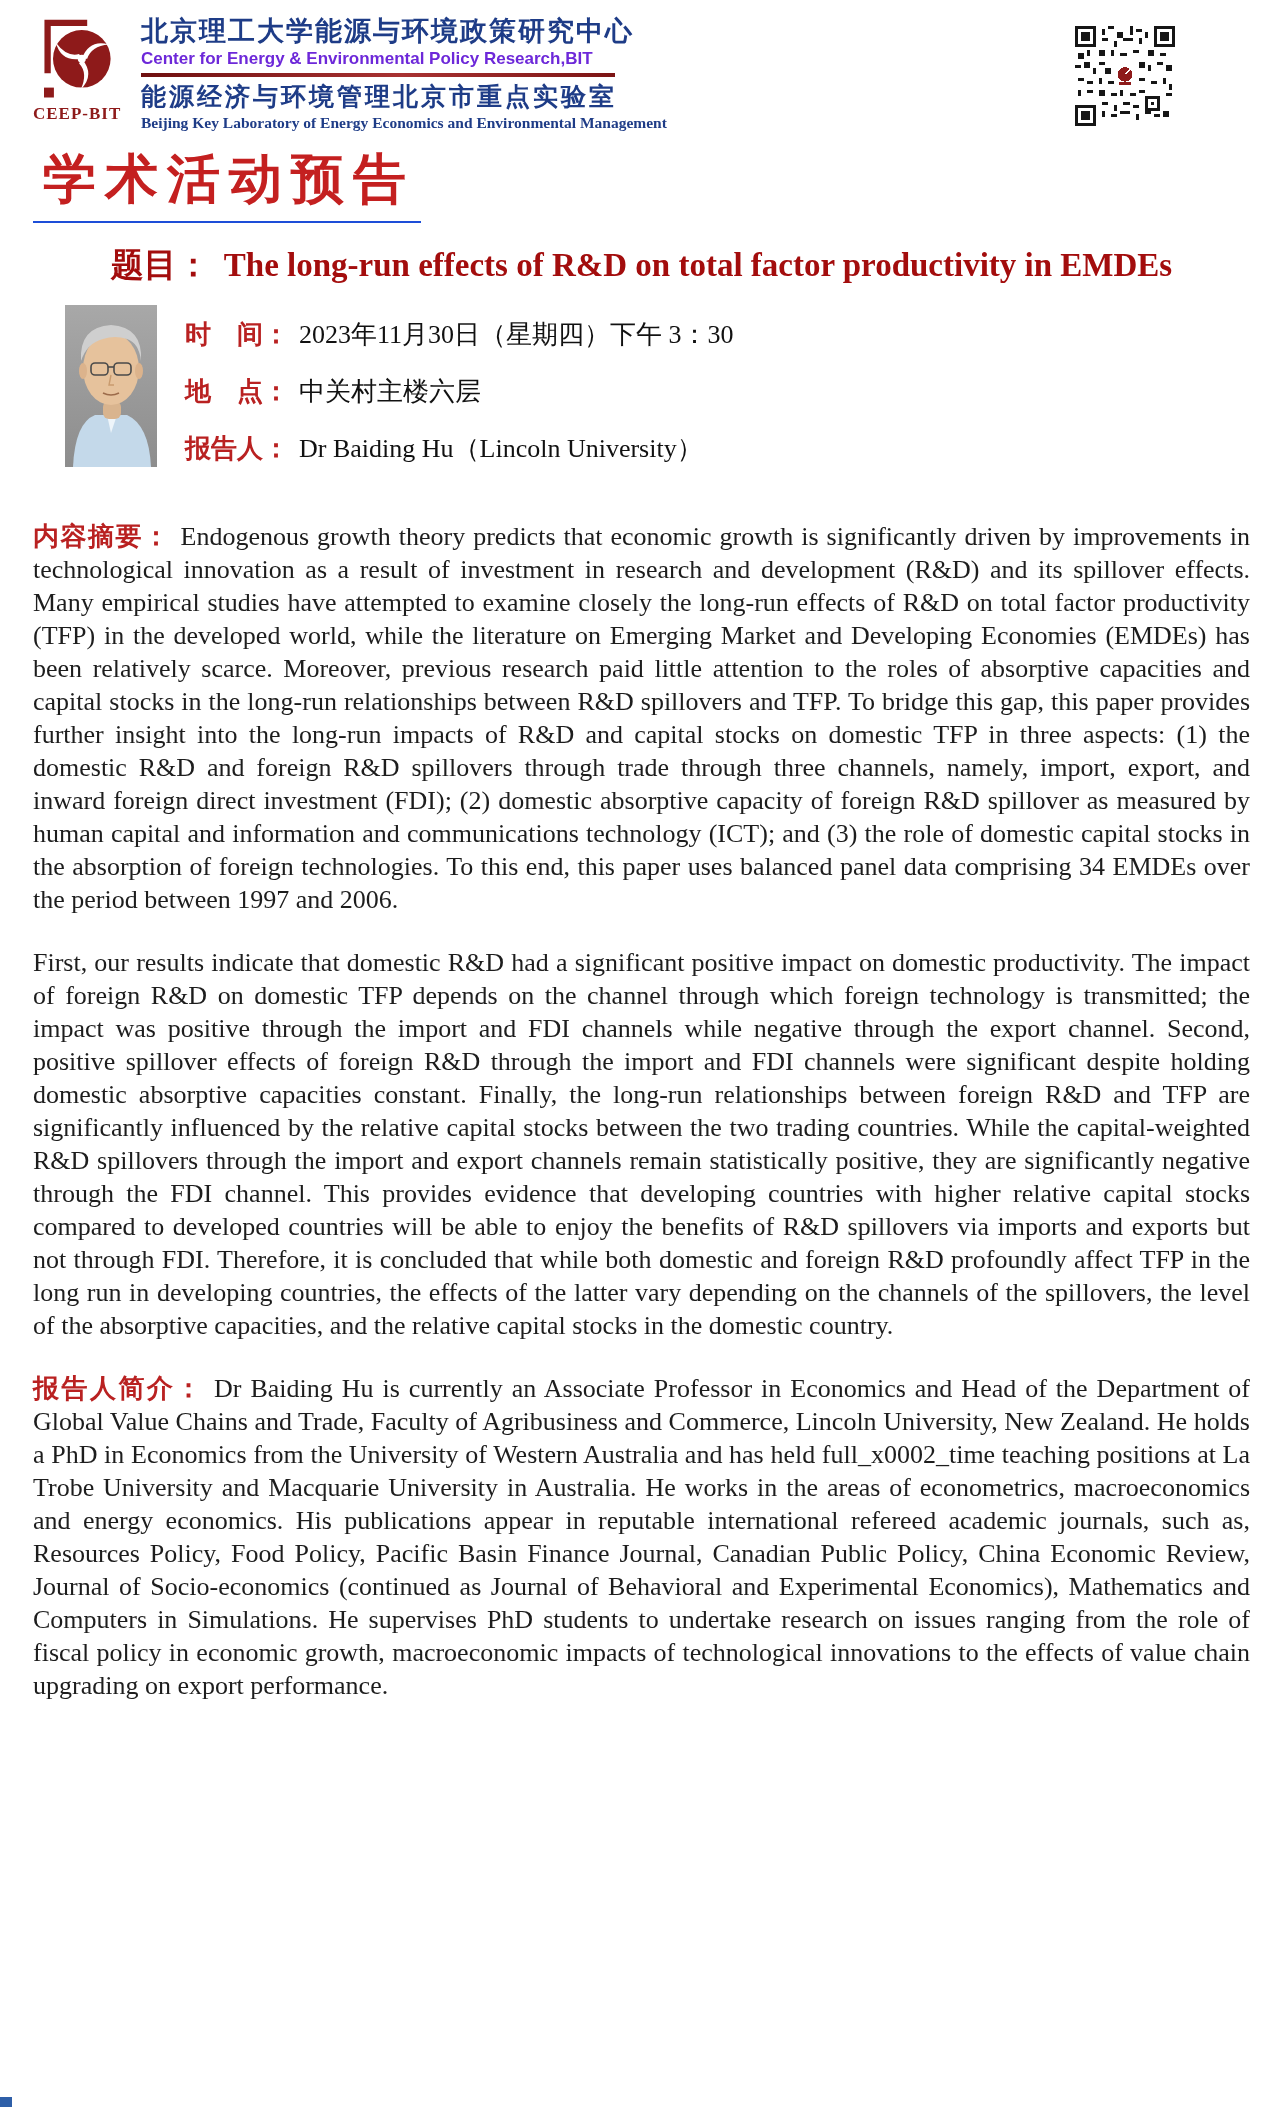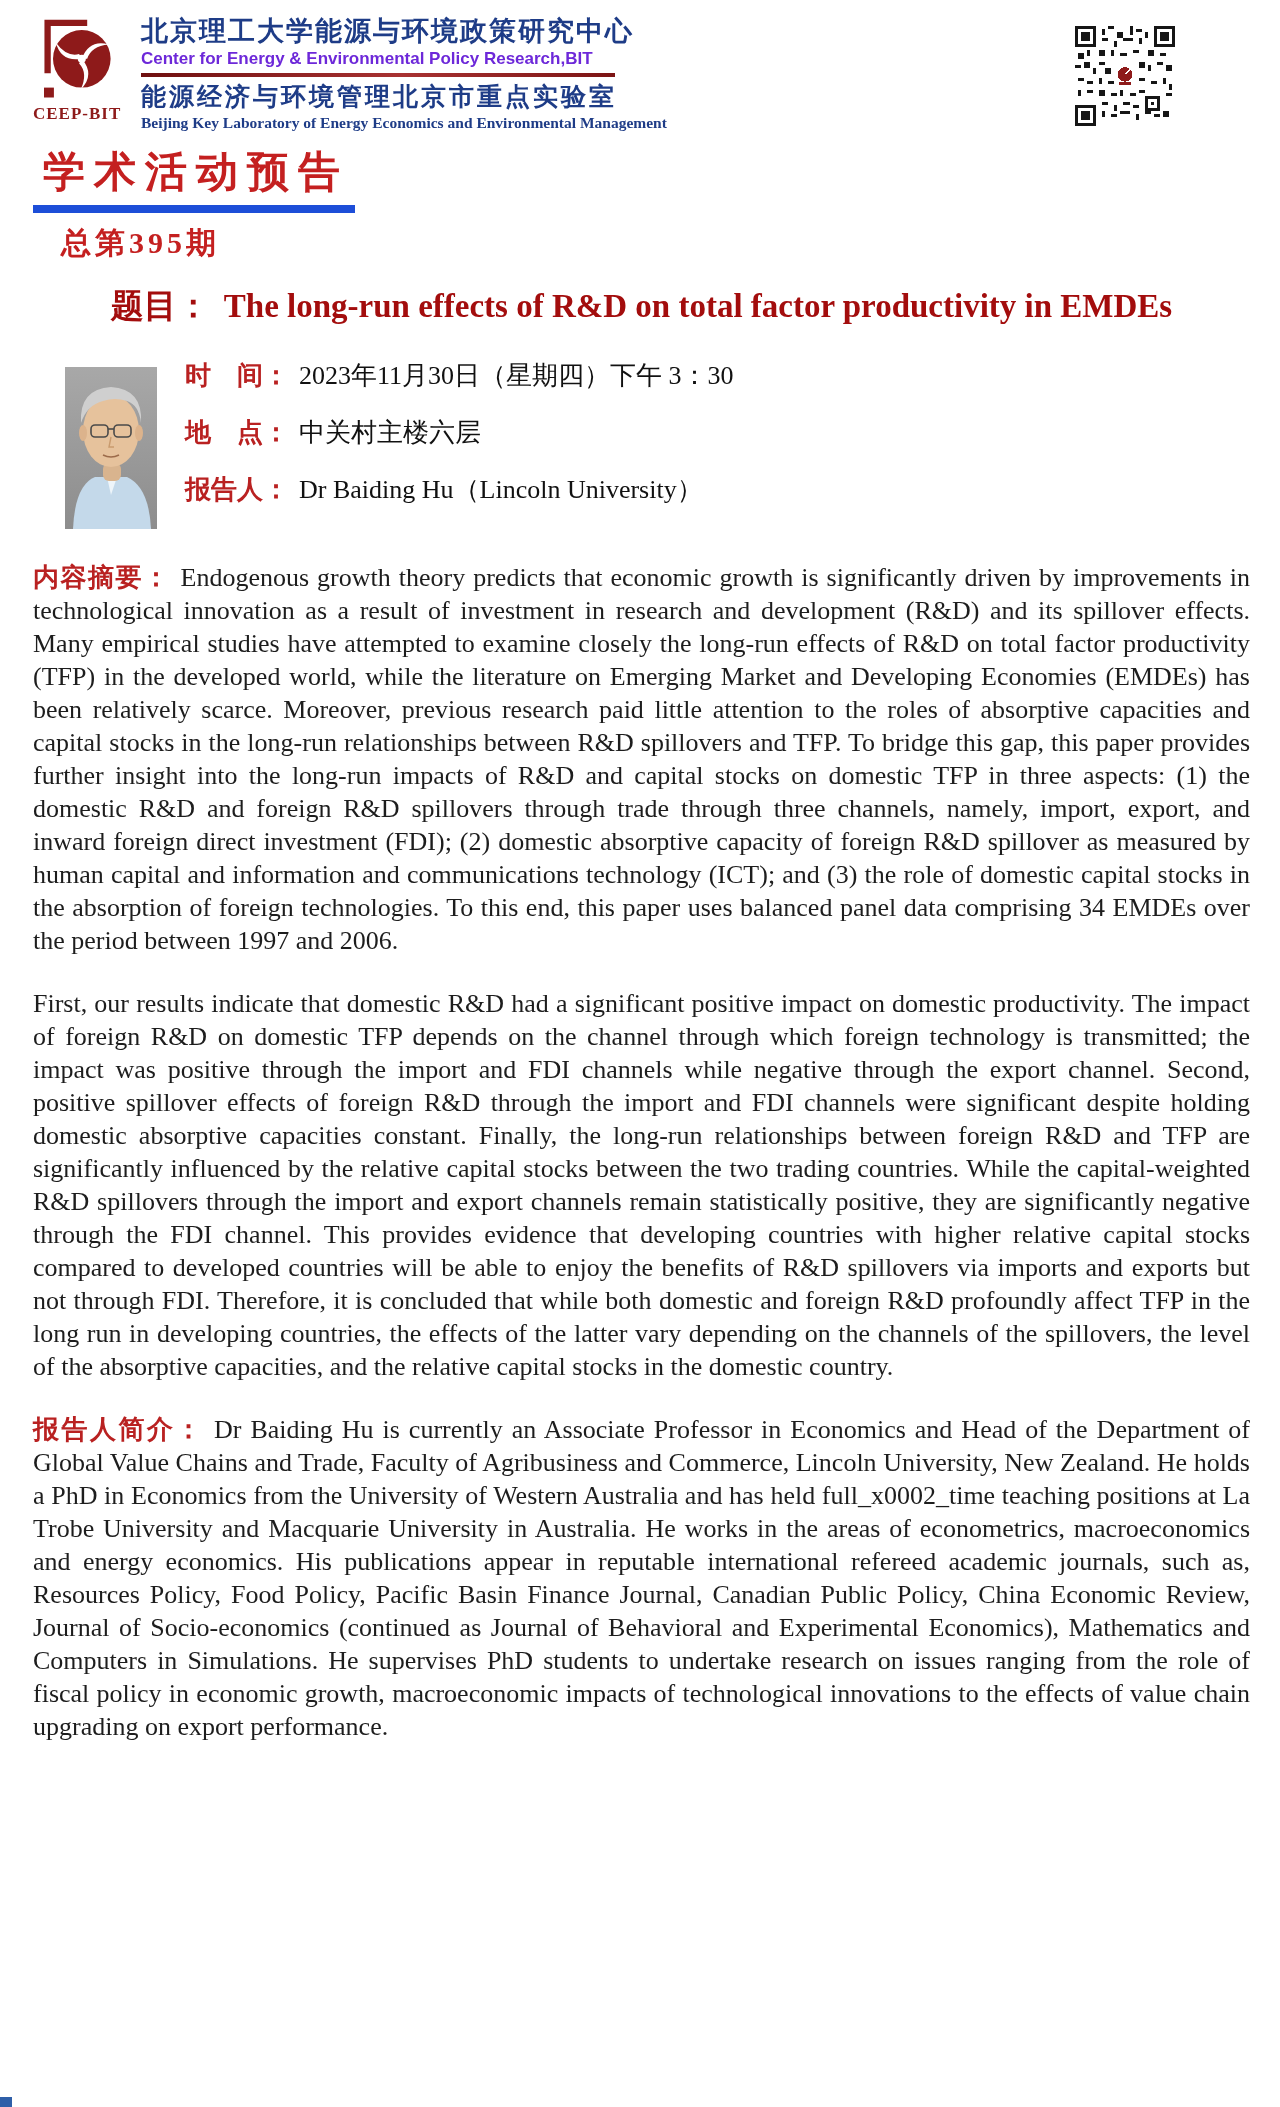--- a/index.html
+++ b/index.html
@@ -41,40 +41,40 @@
   }
   .lab-en{
     font-family:Liberation Serif, serif;
     color:#1e3c87;font-weight:bold;font-size:15.5px;line-height:19px;margin-top:2px;
   }
   .qr{position:absolute;top:26px;right:105px;width:100px;height:100px;}
   
   .banner{margin-top:12px;}
   .banner-title{
     display:inline-block;
-    color:#c42020;font-weight:bold;font-size:42px;letter-spacing:9px;
+    color:#c42020;font-weight:bold;font-size:53px;letter-spacing:9px;
     padding:0 6px 5px 10px;
-    border-bottom:8px solid #1d4ed8;
+    border-bottom:2px solid #1d4ed8;
     font-family:"Liberation Serif",serif;
   }
   .banner-issue{
     color:#c42020;font-weight:bold;font-size:30px;letter-spacing:4px;
     margin:10px 0 0 28px;
     font-family:"Liberation Serif",serif;
   }
   
   .sem-title{
     margin-top:18px;
     color:#a30d0d;font-weight:bold;font-size:33px;line-height:48px;
     max-width:1222px;
     text-align:center;
   }
   .sem-title .t-label{margin-right:14px;}
   
-  .speaker-row{display:flex;margin:16px 0 0 32px;align-items:flex-end;}
+  .speaker-row{display:flex;margin:16px 0 0 32px;}
   .photo{flex:0 0 92px;width:92px;height:162px;}
   .info{margin-left:28px;padding-top:12px;font-size:26px;}
   .info-line{margin-bottom:22px;white-space:nowrap;}
   .info-label{color:#b92121;font-weight:bold;}
   .info-value{color:#111;margin-left:10px;}
   
   .body-par{
     margin:30px 0 0 0;
     font-size:26px;line-height:33px;
     text-align:justify;color:#1d1d1d;
@@ -128,21 +128,20 @@
       <path d="M23,23h5v1h-5z M23,24h1v4h-1z M27,24h1v4h-1z M24,27h3v1h-3z M25,25h1v1h-1z"></path>
     </g>
     <rect x="13" y="13" width="7" height="7" fill="#ffffff"></rect>
     <circle cx="16.5" cy="16" r="2.4" fill="#8e1a1a"></circle>
     <path d="M16.5,16 q1,-2.4 3,-1.8 q-2,0.3 -2.4,1.8 z" fill="#ffffff"></path>
     <rect x="14.6" y="18.6" width="3.8" height="0.8" fill="#8e1a1a"></rect>
   </svg>
 
   <div class="banner">
     <div class="banner-title">学术活动预告</div>
-    <div class="banner-issue">总第395期</div>
   </div>
 
   <div class="sem-title">
     <span class="t-label">题目：</span><span>The long-run effects of R&amp;D on total factor productivity in EMDEs</span>
   </div>
 
   <div class="speaker-row">
     <svg class="photo" viewBox="0 0 92 162">
       <defs>
         <linearGradient id="bgGrad" x1="0" y1="0" x2="0" y2="1">

